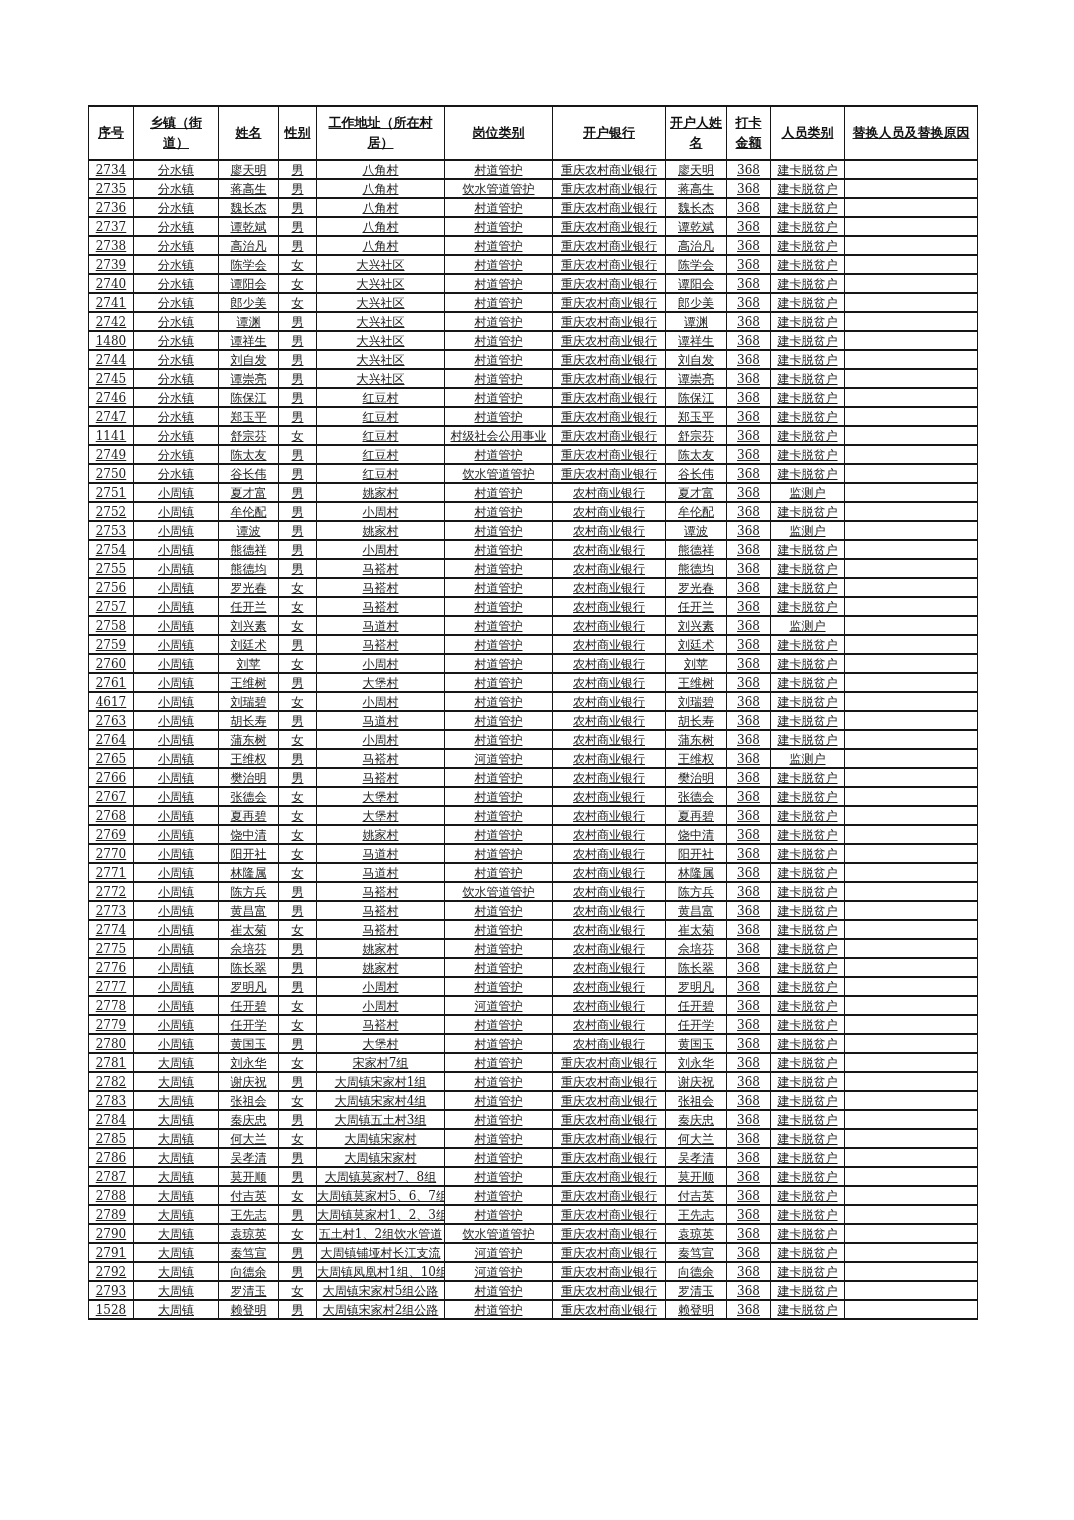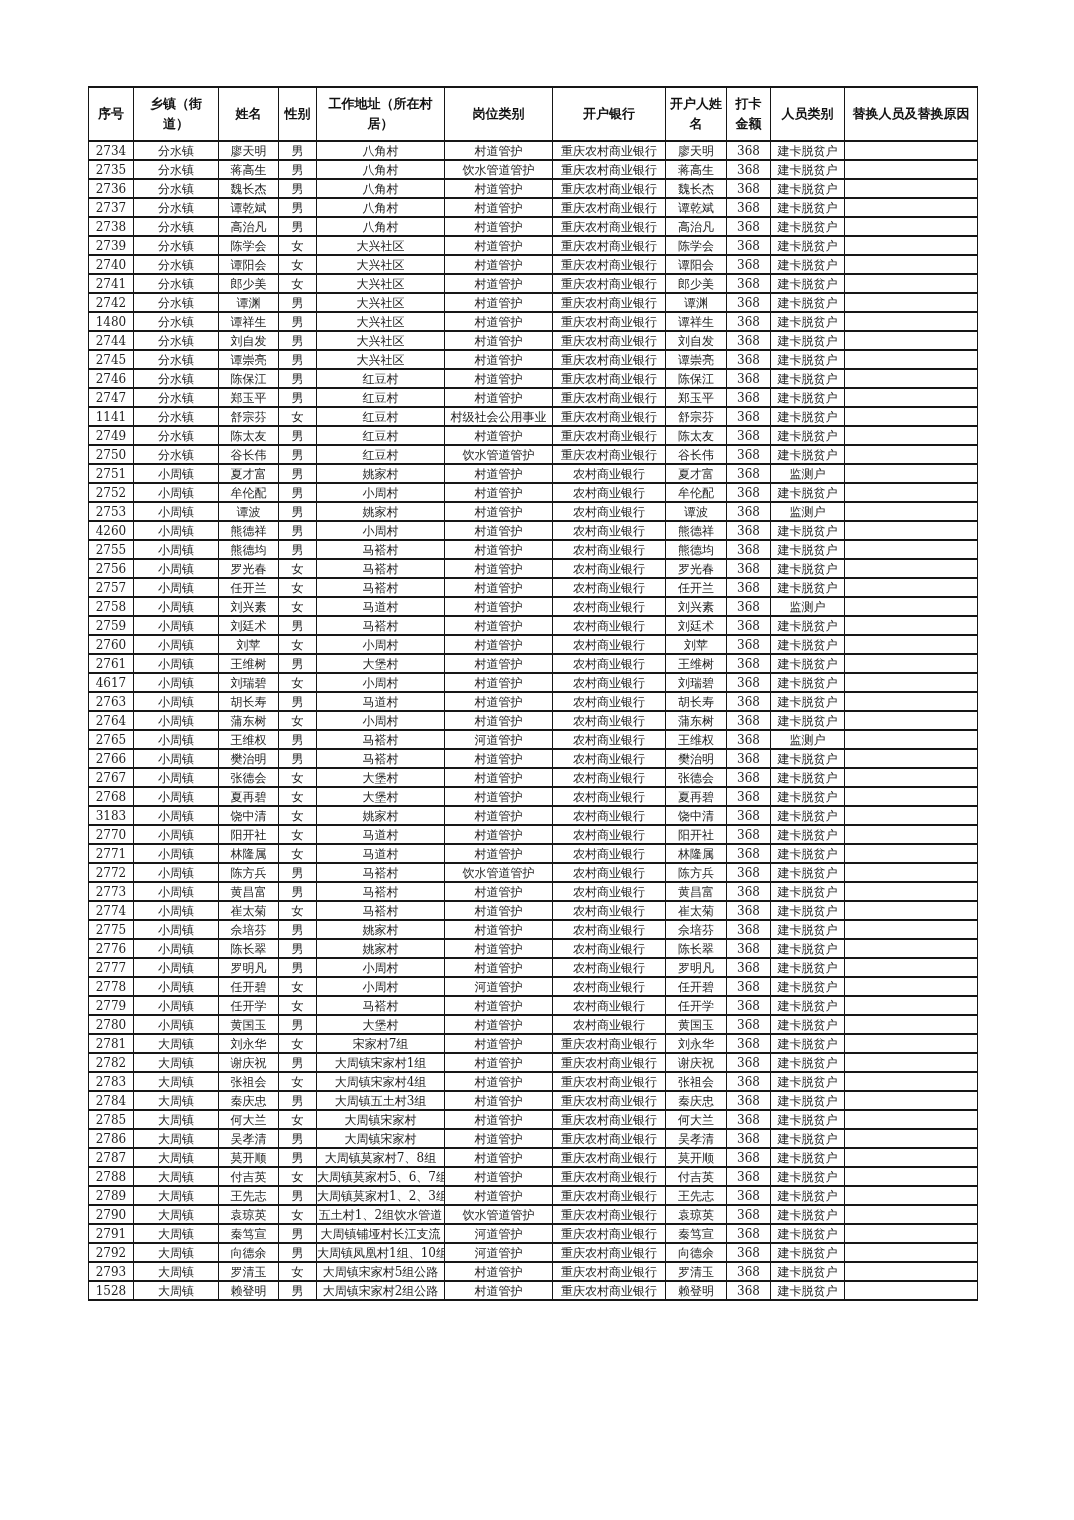--- a/index.html
+++ b/index.html
@@ -16,24 +16,25 @@
   .page {
     position: relative;
     width: 1074px;
     height: 1520px;
     background: #ffffff;
     overflow: hidden;
   }
   table.records {
     position: absolute;
     left: 88px;
-    top: 86px;
+    top: 105px;
     width: 889px;
     border-collapse: collapse;
     table-layout: fixed;
+    text-decoration: underline;
   }
   table.records col.c0  { width: 45px;  }
   table.records col.c1  { width: 85px;  }
   table.records col.c2  { width: 60px;  }
   table.records col.c3  { width: 38px;  }
   table.records col.c4  { width: 128px; }
   table.records col.c5  { width: 108px; }
   table.records col.c6  { width: 113px; }
   table.records col.c7  { width: 61px;  }
   table.records col.c8  { width: 44px;  }
@@ -800,21 +801,21 @@
           </td>
           <td>
             <div class="cw">监测户</div>
           </td>
           <td>
             <div class="cw"></div>
           </td>
         </tr>
         <tr>
           <td>
-            <div class="cw">4260</div>
+            <div class="cw">2754</div>
           </td>
           <td>
             <div class="cw">小周镇</div>
           </td>
           <td>
             <div class="cw">熊德祥</div>
           </td>
           <td>
             <div class="cw">男</div>
           </td>
@@ -1325,21 +1326,21 @@
           </td>
           <td>
             <div class="cw">建卡脱贫户</div>
           </td>
           <td>
             <div class="cw"></div>
           </td>
         </tr>
         <tr>
           <td>
-            <div class="cw">3183</div>
+            <div class="cw">2769</div>
           </td>
           <td>
             <div class="cw">小周镇</div>
           </td>
           <td>
             <div class="cw">饶中清</div>
           </td>
           <td>
             <div class="cw">女</div>
           </td>

